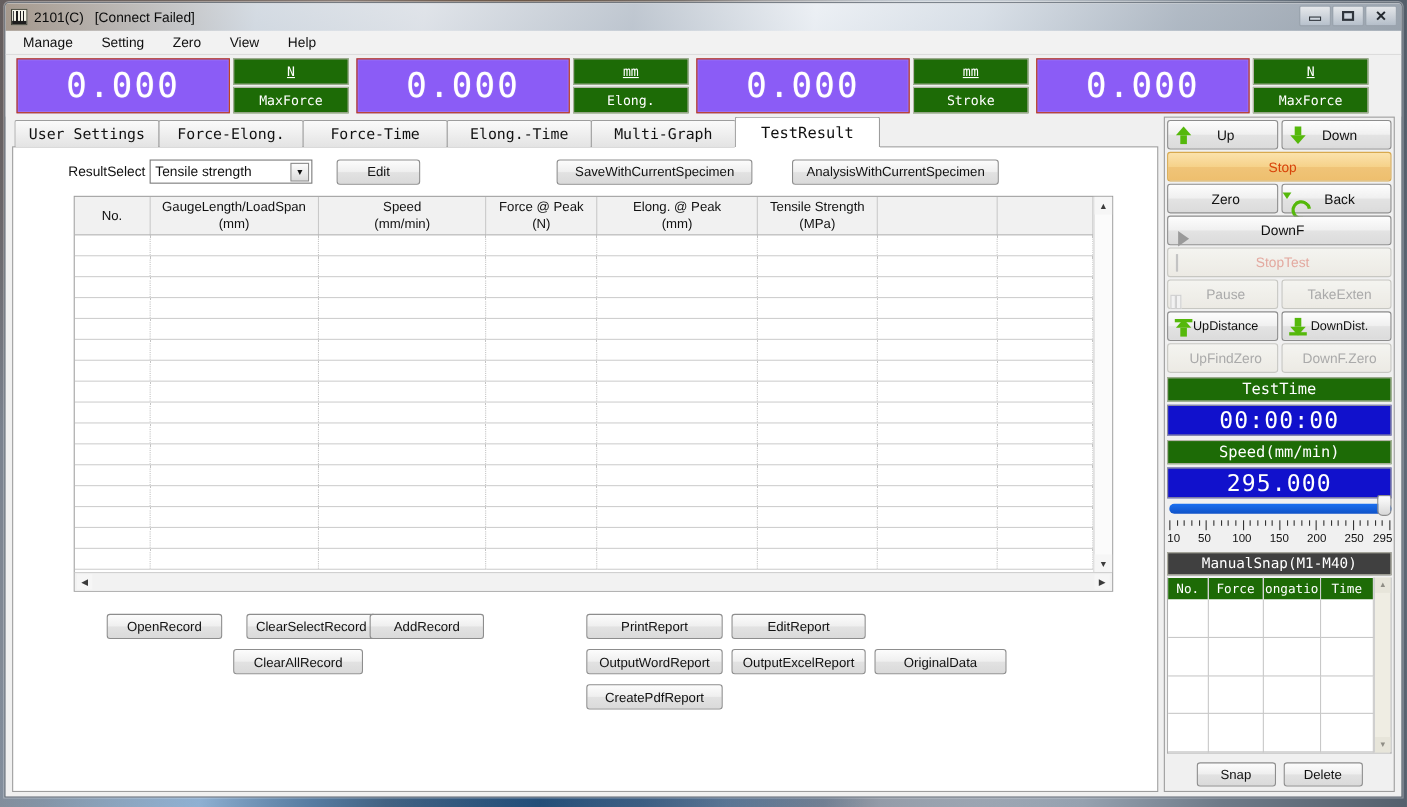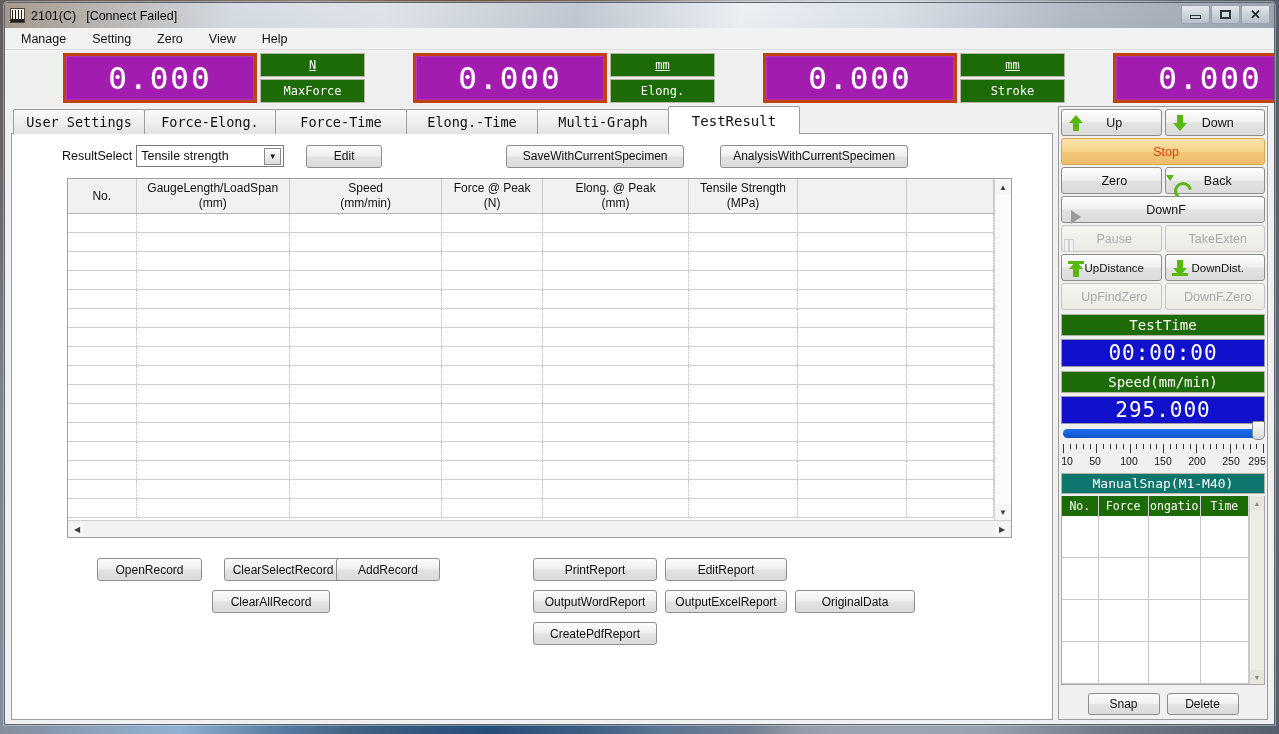--- a/index.html
+++ b/index.html
@@ -99,29 +99,28 @@
 
   
   #readouts {
     flex: 0 0 56px;
     display: flex; align-items: center;
     padding: 2px 8px 3px 10px; gap: 0;
     background: #f0f0f0;
   }
   .ro-group { display: flex; align-items: stretch; height: 50px; }
   .ro-value {
-    background: #a21caf;
-    border: 3px solid #c2410c;
+    background: #8b5cf6;
+    border: 1px solid #c2410c;
     color: #fff;
     display: flex; align-items: center; justify-content: center;
     font-family: "DejaVu Sans Mono", monospace;
     font-size: 31px; letter-spacing: 2px;
     text-shadow: 0 0 1px rgba(255,255,255,.5);
     box-shadow: inset 0 0 0 1px rgba(255,255,255,.12);
-    margin-left: 48px;
   }
   .ro-labels {
     display: flex; flex-direction: column; justify-content: space-between;
     margin-left: 3px; gap: 2px;
   }
   .ro-unit, .ro-name {
     background: #1d6b06;
     border: 1px solid #b5b5a8;
     color: #ffffff;
     font-family: "DejaVu Sans Mono", monospace;
@@ -358,21 +357,21 @@
     background: linear-gradient(180deg,#ffffff,#d8d8d8);
     border: 1px solid #8d8d8d; border-radius: 2px 2px 5px 5px;
   }
   #ticks { height: 9px; position: relative; margin: 2px 2px 0 2px; }
   #ticks .tk { position: absolute; top: 0; width: 1px; background: #333; }
   #tick-labels { position: relative; height: 13px; margin: 0 2px; font-size: 10.5px; color:#111; }
   #tick-labels span { position: absolute; top: 0; transform: translateX(-50%); white-space:nowrap;}
 
   
   #snap-hdr {
-    background:#0f766e;color:#fff;border:1px solid #b5b5a8;
+    background:#404040;color:#fff;border:1px solid #b5b5a8;
     font-family:"DejaVu Sans Mono", monospace; font-size:13px;
     height:21px;display:flex;align-items:center;justify-content:center; margin-top:3px;
   }
   #snap-table-wrap { flex: 1 1 auto; min-height: 0; display: flex; border:1px solid #a8a8a8; border-top:none; background:#fff; }
   table.snap { border-collapse: collapse; width:100%; table-layout: fixed; }
   table.snap th {
     background:#1d6b06; color:#fff; font-weight:normal;
     font-family:"DejaVu Sans Mono", monospace; font-size:11.5px;
     height:20px; border-right:1px solid #cfcfcf; overflow:hidden; white-space:nowrap;
   }
@@ -753,20 +752,26 @@
           </div>
         </div>
 
         <div class="ctl-row">
           <div class="ctl-btn wide">
             <span class="ctl-ico"><span class="ico-play-o"></span></span>
             <span class="lbl">DownF</span>
           </div>
         </div>
 
+        <div class="ctl-row">
+          <div class="ctl-btn wide disabled" id="btn-stoptest">
+            <span class="ctl-ico"><span class="ico-square"></span></span>
+            <span class="lbl">StopTest</span>
+          </div>
+        </div>
 
         <div class="ctl-row">
           <div class="ctl-btn disabled">
             <span class="ctl-ico"><span class="ico-pause"></span></span>
             <span class="lbl">Pause</span>
           </div>
           <div class="ctl-btn disabled">
             <span class="lbl">TakeExten</span>
           </div>
         </div>

